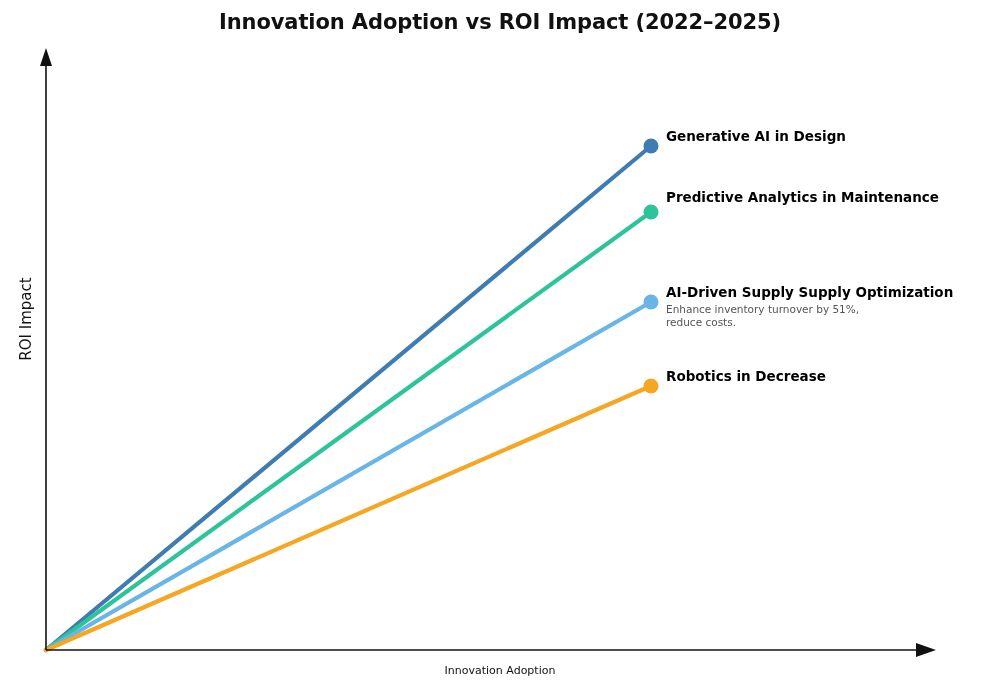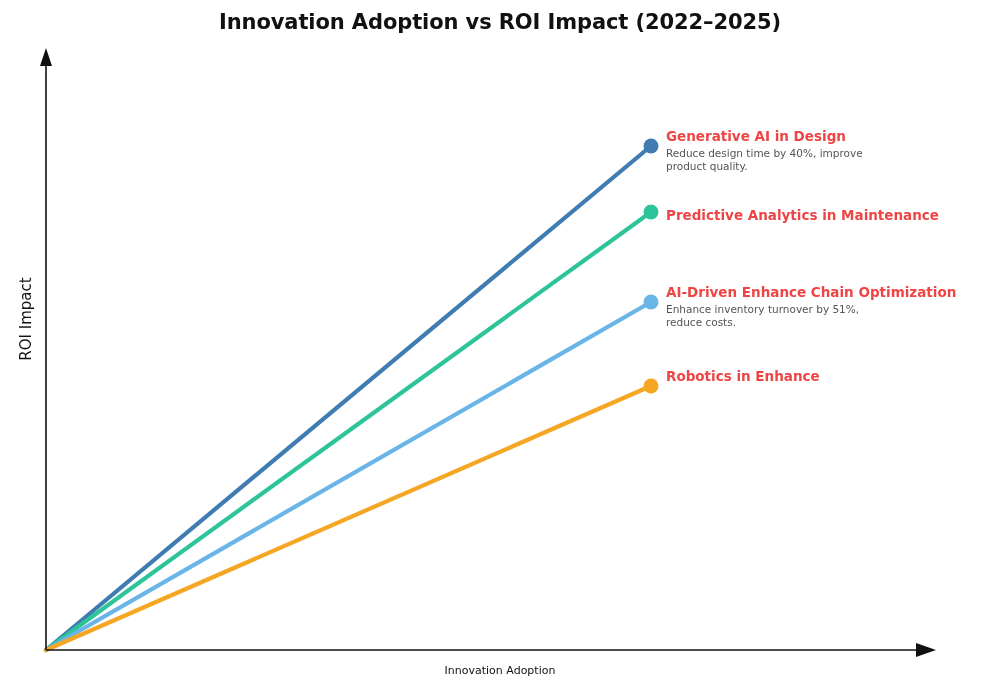--- a/index.html
+++ b/index.html
@@ -69,21 +69,21 @@
     color: #111111;
     transform: rotate(-90deg);
   }
   .annotation {
     position: absolute;
     width: 320px;
   }
   .annotation-title {
     font-size: 13.5px;
     font-weight: bold;
-    color: #ef4444;
+    color: #000000;
     line-height: 1.15;
     margin: 0 0 2px 0;
     white-space: nowrap;
   }
   .annotation-desc {
     font-size: 10.5px;
     color: #555555;
     line-height: 1.28;
     margin: 0;
     max-width: 205px;
@@ -115,27 +115,26 @@
       </g>
   </svg>
 
   <div class="axis-label-x">Innovation Adoption</div>
 
   <div class="axis-label-y">ROI Impact</div>
 
   <div id="annotation-layer">
       <div class="annotation" style="left: 666px; top: 129px;">
         <div class="annotation-title">Generative AI in Design</div>
-        <div class="annotation-desc">Reduce design time by 40%, improve product quality.</div>
       </div>
-      <div class="annotation" style="left: 666px; top: 208px;">
+      <div class="annotation" style="left: 666px; top: 190px;">
         <div class="annotation-title">Predictive Analytics in Maintenance</div>
       </div>
       <div class="annotation" style="left: 666px; top: 285px;">
-        <div class="annotation-title">AI-Driven Enhance Chain Optimization</div>
+        <div class="annotation-title">AI-Driven Supply Supply Optimization</div>
         <div class="annotation-desc">Enhance inventory turnover by 51%, reduce costs.</div>
       </div>
       <div class="annotation" style="left: 666px; top: 369px;">
-        <div class="annotation-title">Robotics in Enhance</div>
+        <div class="annotation-title">Robotics in Decrease</div>
       </div>
     </div>
 
 </div>
 
 </body></html>

